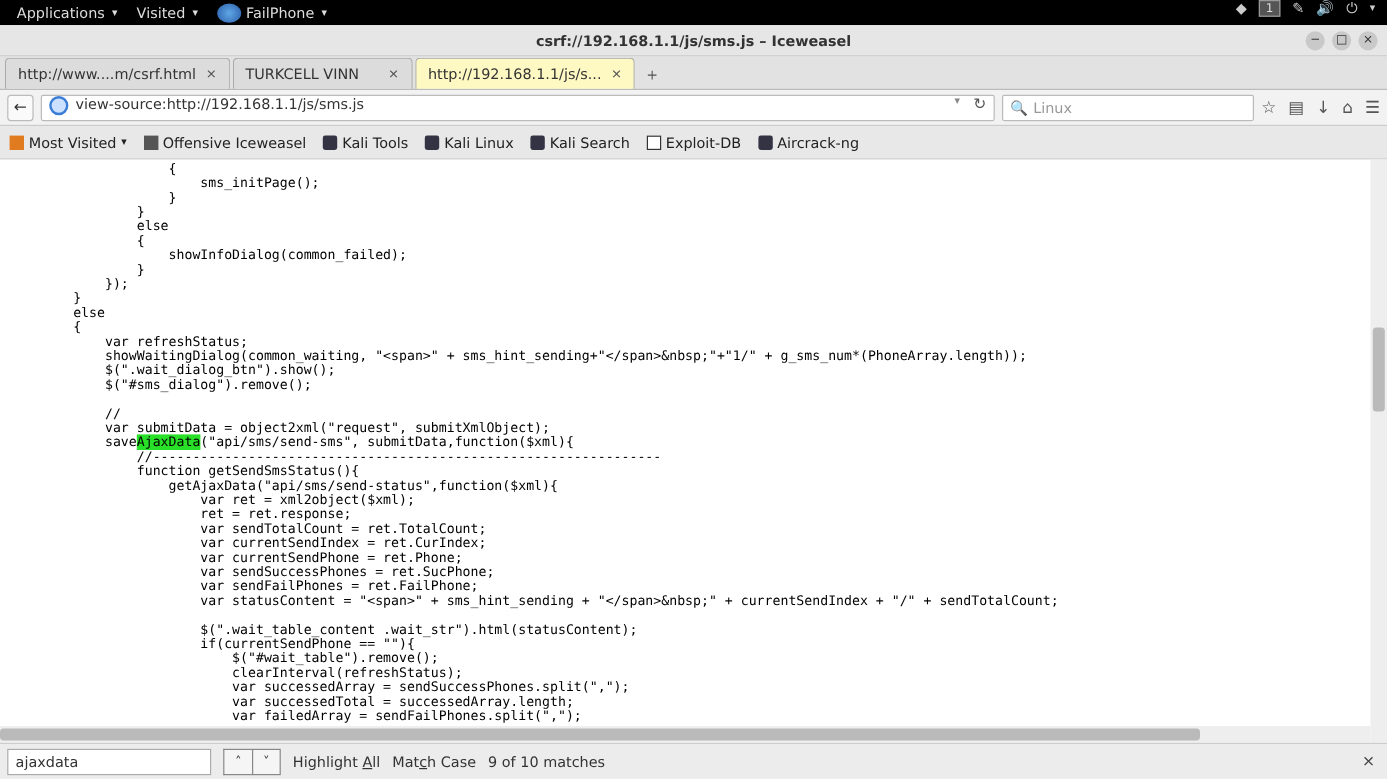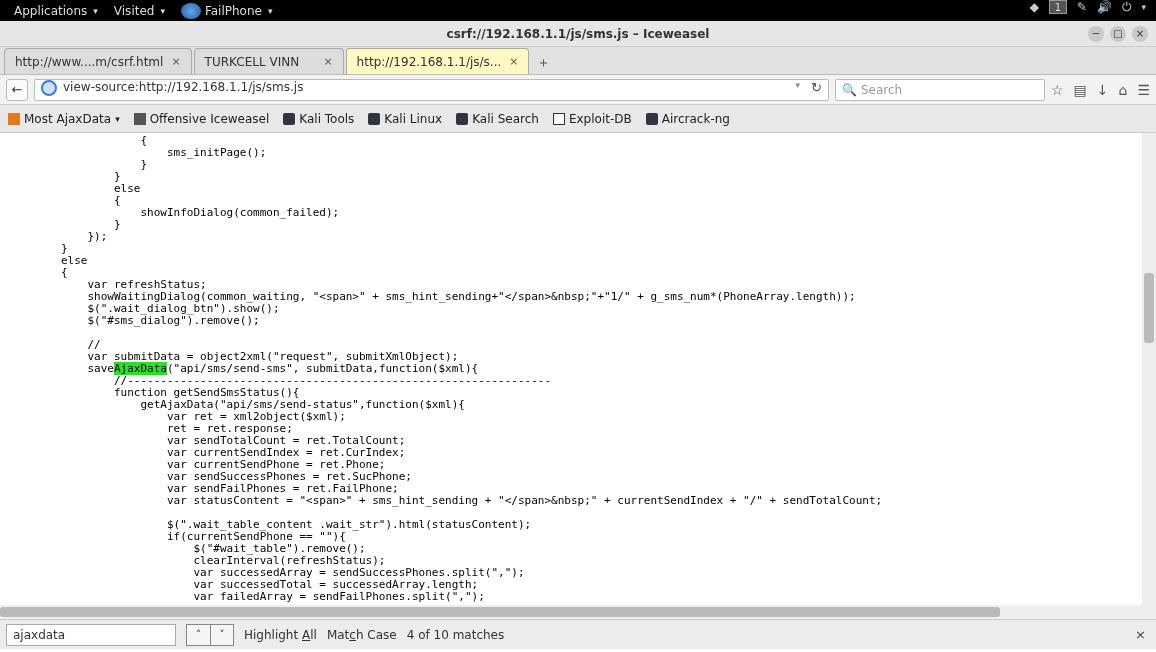--- a/index.html
+++ b/index.html
@@ -334,35 +334,35 @@
 <div class="nav-bar">
   <div class="nav-btn">←</div>
   <div class="url-field">
     <span class="ico-globe" style="margin-right:6px;"></span>
     <span>view-source:http://192.168.1.1/js/sms.js</span>
     <span class="dd">▾</span>
     <span class="reload">↻</span>
   </div>
   <div class="search-field">
     <span style="color:#888;">🔍</span>
-    <span>Search</span>
+    <span>Linux</span>
   </div>
   <div class="right-icons">
     <span>☆</span>
     <span>▤</span>
     <span>↓</span>
     <span>⌂</span>
     <span>☰</span>
   </div>
 </div>
 
 <div class="bm-bar">
   <div class="bm-item">
     <span class="ico-orange"></span>
-    <span>Most AjaxData</span>
+    <span>Most Visited</span>
     <span style="font-size:9px;">▾</span>
   </div>
   <div class="bm-item">
     <span class="ico-square"></span>
     <span>Offensive Iceweasel</span>
   </div>
   <div class="bm-item">
     <span class="ico-dragon"></span>
     <span>Kali Tools</span>
   </div>
@@ -435,15 +435,15 @@
 <div class="find-bar">
   <div class="find-input">
     <span>ajaxdata</span>
   </div>
   <div class="find-nav">
     <div class="btn">˄</div>
     <div class="btn">˅</div>
   </div>
   <span>Highlight <span class="u">A</span>ll</span>
   <span>Mat<span class="u">c</span>h Case</span>
-  <span>4 of 10 matches</span>
+  <span>9 of 10 matches</span>
   <span class="find-close">×</span>
 </div>
 
 </body></html>

